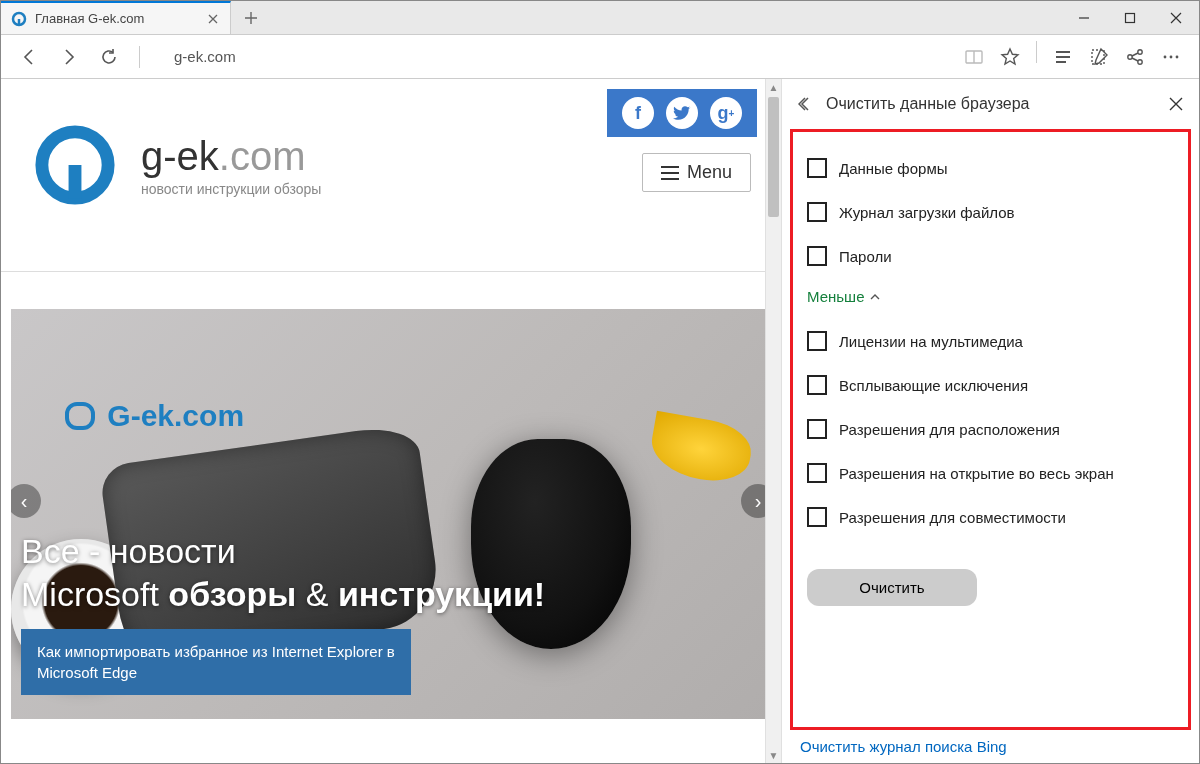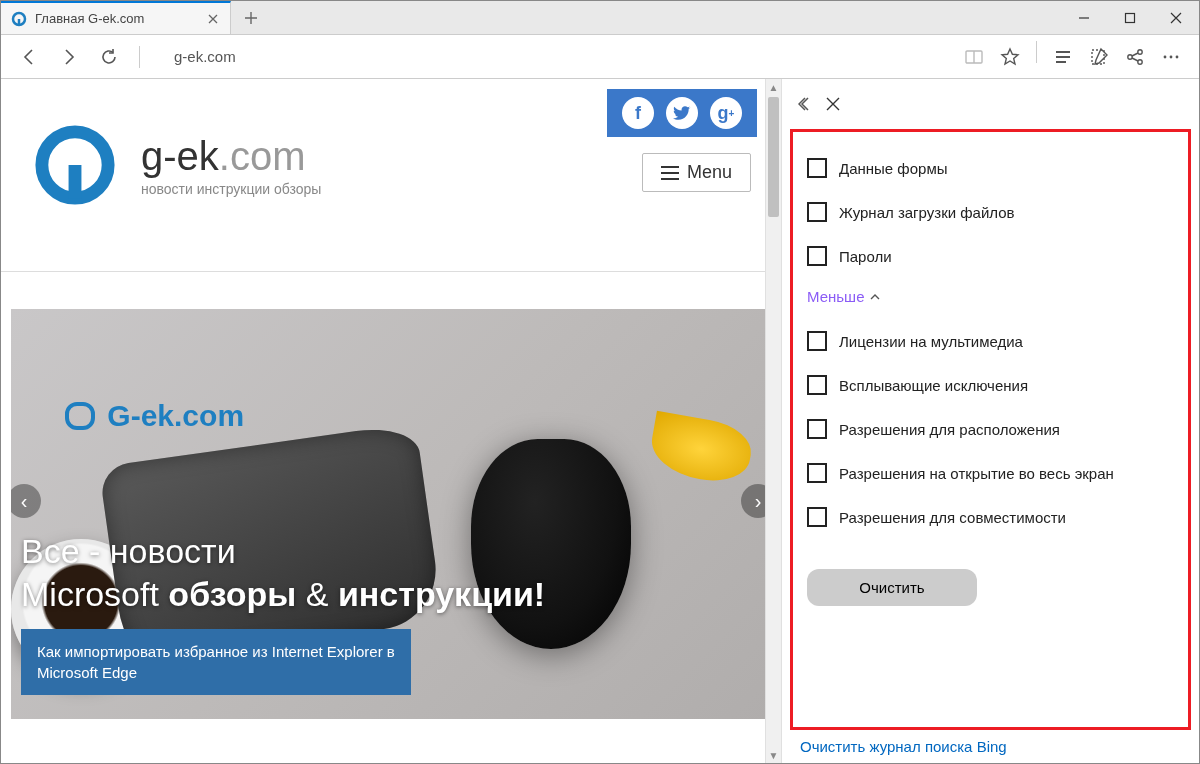--- a/index.html
+++ b/index.html
@@ -47,21 +47,21 @@
 .page .scrollbar .arr.dn { bottom:0; }
 
 .sidepanel { width: 418px; background: #fff; border-left: 1px solid #e0e0e0; position: relative; display: flex; flex-direction: column; }
 .sidepanel .sphead { height: 50px; display: flex; align-items: center; padding: 0 16px; gap: 12px; font-size: 16px; color: #333; }
 .sidepanel .sphead .back { color: #555; }
 .sidepanel .sphead .title { flex: 1; }
 .sidepanel .sphead .close { color: #333; }
 .sidepanel .body { border: 3px solid #ed1c24; margin: 0 8px; flex: 1; padding: 14px 14px 18px 14px; overflow: hidden; }
 .sidepanel .chk { display: flex; align-items: center; gap: 12px; padding: 12px 0; font-size: 15px; color: #222; }
 .sidepanel .chk .box { width: 20px; height: 20px; border: 2px solid #222; flex: none; }
-.sidepanel .less { padding: 10px 0 14px 0; font-size: 15px; color: #8b5cf6; display:flex; align-items:center; gap:6px; }
+.sidepanel .less { padding: 10px 0 14px 0; font-size: 15px; color: #15803d; display:flex; align-items:center; gap:6px; }
 .sidepanel .clearBtn { margin-top: 30px; background: #ccc; color: #000; text-align: center; padding: 10px 0; width: 170px; font-size: 15px; border-radius: 12px; }
 .sidepanel .link { padding: 8px 18px; color: #0067c0; font-size: 15px; }
 svg { display:block; }
 </style>
 </head>
 <body>
 
 <div class="titlebar">
   <div class="tab">
     <span class="favicon">
@@ -233,20 +233,21 @@
     </div>
   </div>
 
   <div class="sidepanel">
     <div class="sphead">
       <span class="back">
           <svg width="16" height="16" viewBox="0 0 16 16">
             <path d="M10 2 L4 8 L10 14 M7 2 L1 8 L7 14" stroke="#555" stroke-width="1.5" fill="none"></path>
           </svg>
         </span>
+      <span class="title">Очистить данные браузера</span>
       <span class="close">
           <svg width="14" height="14" viewBox="0 0 14 14">
             <path d="M1 1 L13 13 M13 1 L1 13" stroke="#333" stroke-width="1.4"></path>
           </svg>
         </span>
     </div>
     <div class="body">
       <label class="chk">
           <span class="box"></span>
           <span>Данные формы</span>

